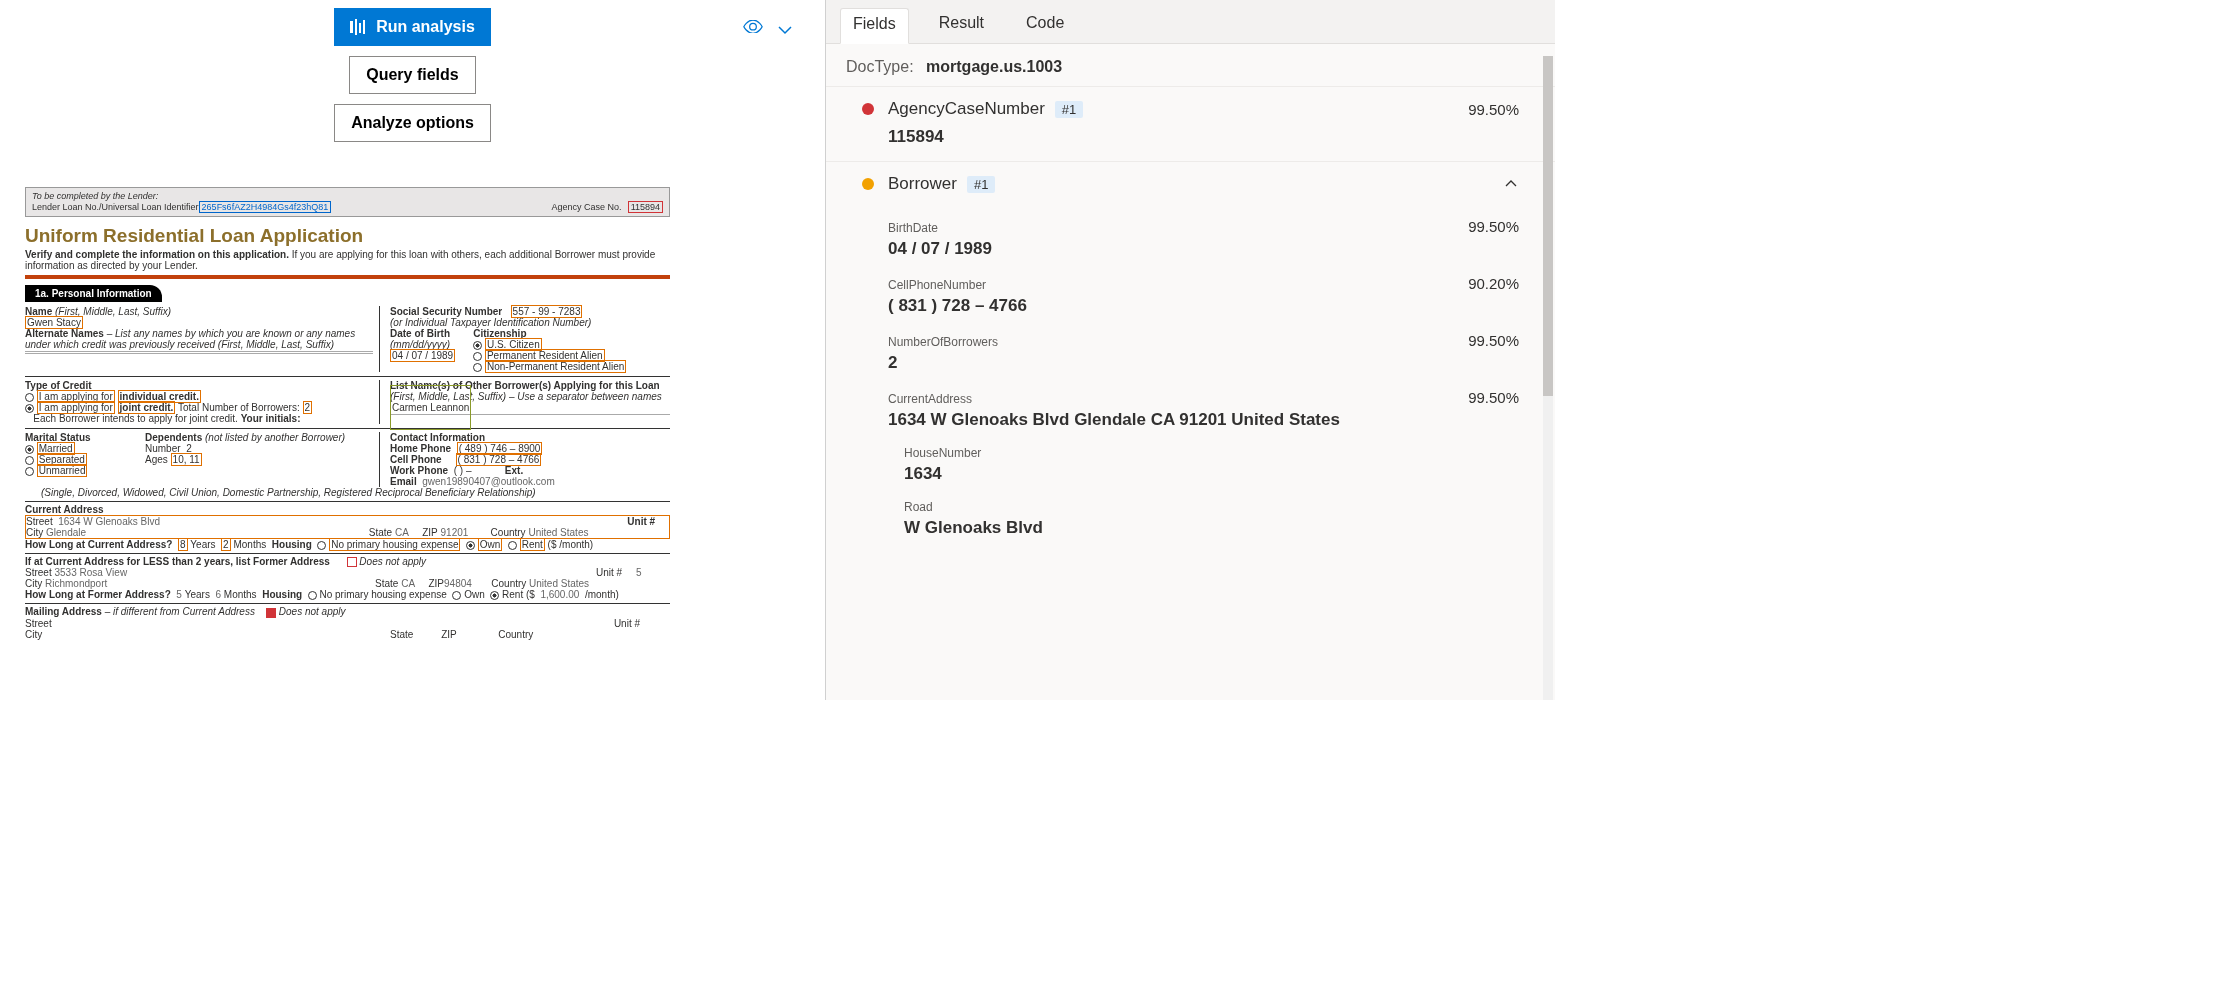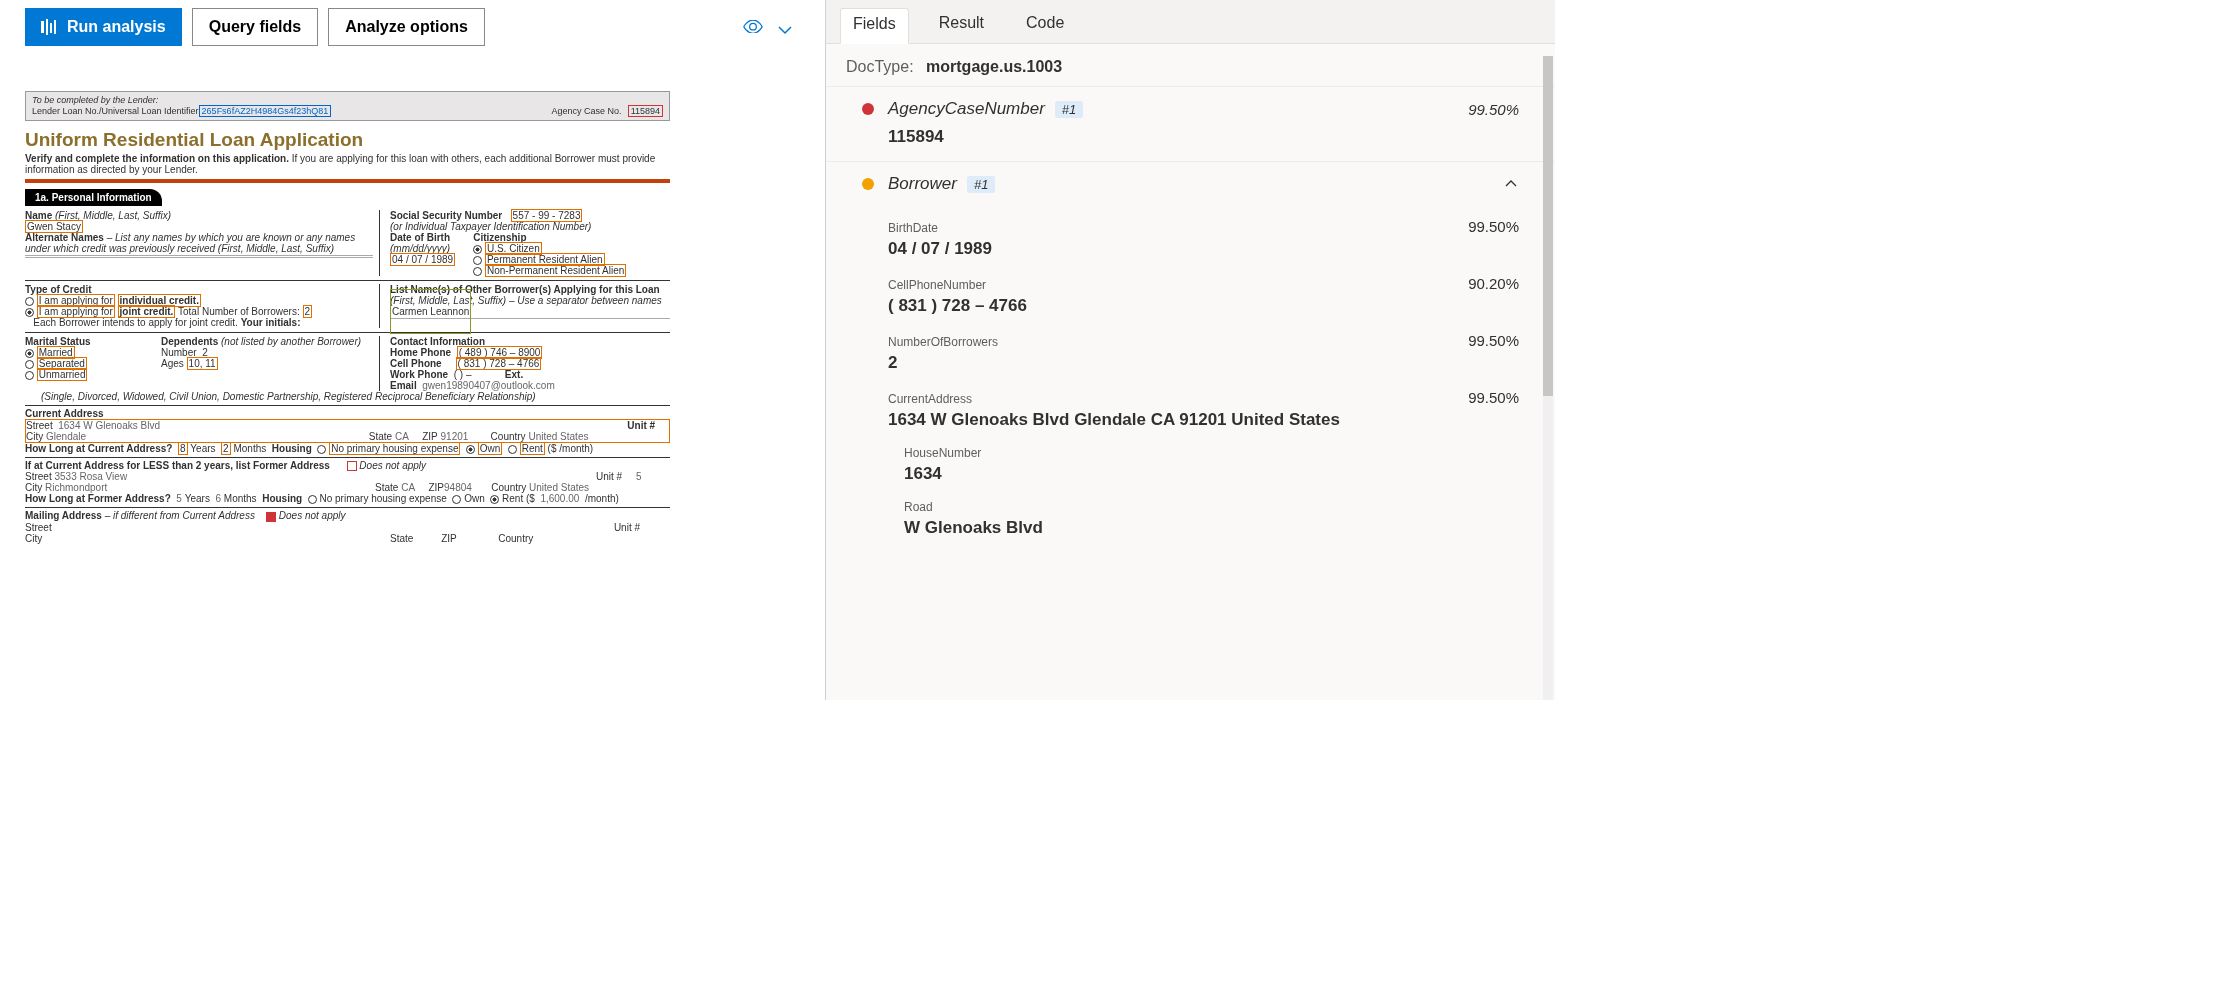--- a/index.html
+++ b/index.html
@@ -1,21 +1,21 @@
 <!DOCTYPE html>
 <html><head>
 <meta charset="utf-8">
 <style>
 * { margin:0; padding:0; box-sizing:border-box; }
 body { font-family:"Segoe UI",Arial,sans-serif; font-size:14px; background:#fff; color:#323130; }
 .layout { display:flex; height:700px; width:1555px; }
 
 
 .left { flex:0 0 825px; padding:8px 25px 0 25px; background:#fff; overflow:hidden; position:relative; }
-.toolbar { display:flex; gap:10px; align-items:center; }
+.toolbar { display:flex; gap:10px; align-items:center;flex-direction:column; }
 .btn { display:inline-flex; align-items:center; gap:8px; padding:4px 16px; font-size:16px; font-weight:600; border:1px solid #8a8886; background:#fff; cursor:pointer; height:38px; }
 .btn-primary { background:#0078d4; color:#fff; border:none; }
 .btn-primary .run-icon { width:18px; height:16px; display:inline-block; }
 .eye-row { position:absolute; top:20px; right:30px; display:flex; gap:12px; align-items:center; color:#0078d4; }
 .eye-icon, .chevron-icon { width:20px; height:20px; display:inline-block; }
 
 
 .doc { margin-top:45px; width:645px; font-size:10px; }
 .doc .lender-bar { background:#e8e6e6; border:1px solid #999; padding:3px 6px; font-size:9px; font-style:italic; }
 .doc .lender-bar .row2 { display:flex; align-items:center; gap:0; font-style:normal;justify-content:flex-end; }
@@ -46,21 +46,21 @@
 .scrollbar-thumb { position:absolute; top:0; width:10px; height:340px; background:#c8c6c4; }
 .tabs { display:flex; gap:18px; padding:8px 0 0 14px; border-bottom:1px solid #e1dfdd; background:#f3f2f1; }
 .tab { padding:6px 12px 10px; font-size:16px; cursor:pointer; color:#323130; }
 .tab.active { background:#fff; border:1px solid #e1dfdd; border-bottom:1px solid #fff; margin-bottom:-1px; border-radius:3px 3px 0 0; }
 .doc-type { padding:14px 20px 10px 20px; font-size:16px; }
 .doc-type .lbl { color:#605e5c; margin-right:8px; }
 .doc-type .val { font-weight:600; }
 .field-list { overflow-y:auto; flex:1; }
 
 .field { border-top:1px solid #edebe9; padding:12px 36px 14px 36px; }
-.field .top { display:flex; align-items:center;font-style:italic; }
+.field .top { display:flex; align-items:center; }
 .dot { width:12px; height:12px; border-radius:50%; margin-right:14px; flex-shrink:0; }
 .dot.red { background:#d13438; }
 .dot.amber { background:#f2a100; }
 .fname { font-size:17px; }
 .badge { background:#deecf9; color:#323130; font-size:13px; padding:1px 7px; border-radius:2px; margin-left:10px; }
 .pct { margin-left:auto; font-size:15px; color:#323130; }
 .fval { font-size:17px; font-weight:600; margin-top:8px; margin-left:26px; }
 .expand { margin-left:auto; }
 
 .sub { padding-left:62px; }
@@ -147,21 +147,21 @@
       </div>
       <div class="colR">
         <b>List Name(s) of Other Borrower(s) Applying for this Loan</b><br>
         <i>(First, Middle, Last, Suffix) – Use a separator between names</i><br>
         <span class="hl-olive">Carmen Leannon</span>
         <div class="thin-line-grey"></div>
       </div>
     </div>
 
     <div class="cols" style="border-top:1px solid #333;padding-top:3px">
-      <div class="colL" style="display:flex;gap:16px">
+      <div class="colL" style="display:flex;gap:0">
         <div style="flex:0 0 120px">
           <b>Marital Status</b><br>
           <span class="radio filled"></span> <span class="hl-orange">Married</span><br>
           <span class="radio"></span> <span class="hl-orange">Separated</span><br>
           <span class="radio"></span> <span class="hl-orange">Unmarried</span><br>
         </div>
         <div>
           <b>Dependents</b> <i>(not listed by another Borrower)</i><br>
           <span>Number</span>&nbsp;&nbsp;<span>2</span><br>
           <span>Ages</span>&nbsp;<span class="hl-orange">10, 11</span>

